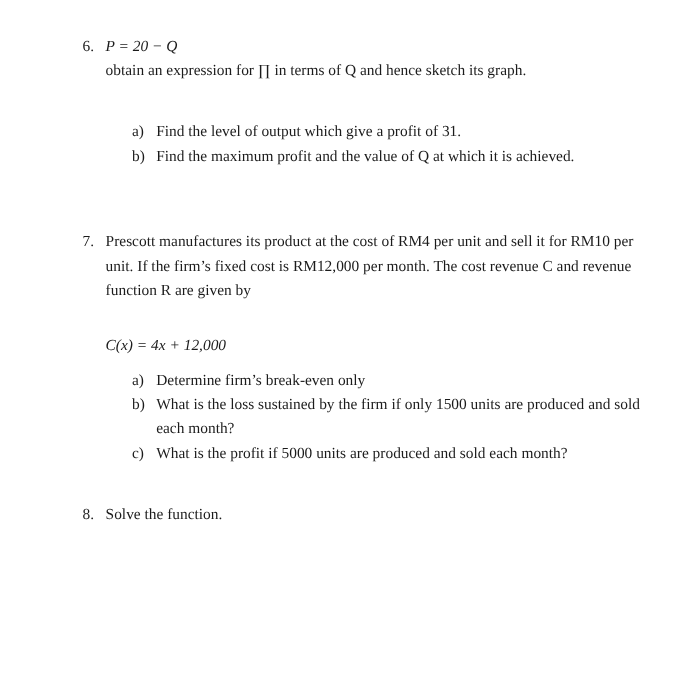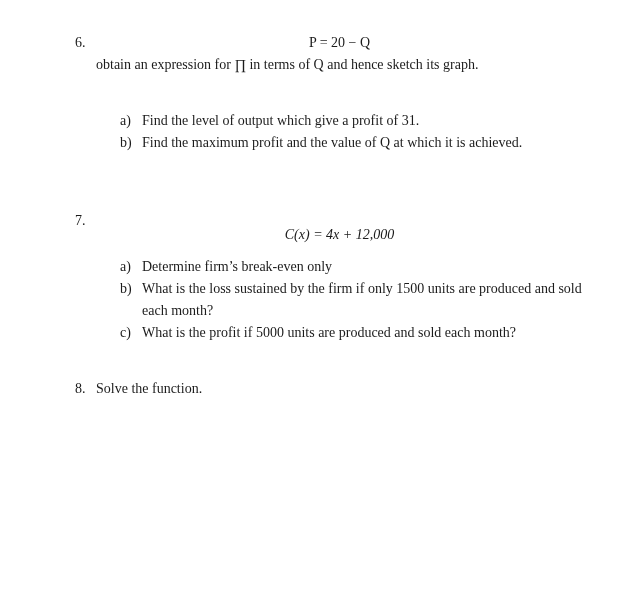--- a/index.html
+++ b/index.html
@@ -26,21 +26,22 @@
   }
   .qnum {
     flex: none;
     width: 21px;
   }
   .prob-body {
     flex: 1;
     max-width: 488px;
   }
   .equation {
-    text-align: center;
+    text-align: left;
+    font-style: italic;
   }
   .eq-block {
     text-align: center;
     font-style: italic;
   }
   .subitems {
     margin-left: 24px;
   }
   .subitem {
     display: flex;
@@ -49,21 +50,21 @@
   .sublabel {
     flex: none;
     width: 22px;
   }
   .subtext {
     flex: 1;
     font-family: Liberation Serif, serif;
   }
   .p6-subitems { margin-top: 34px; }
   .p7 { margin-top: 56px; }
-  .p7-equations { margin-top: 14px; }
+  .p7-equations { margin-top: 28px; }
   .p7-subitems { margin-top: 10px; margin-left: 24px; }
   .p8 { margin-top: 34px; }
   .p8-equations { margin-top: 0; }
 </style>
 </head>
 <body>
 
 <div class="page">
 
   <section class="problem">
@@ -80,20 +81,21 @@
           <span class="sublabel">b)</span>
           <span class="subtext">Find the maximum profit and the value of Q at which it is achieved.</span>
         </div>
       </div>
     </div>
   </section>
 
   <section class="problem p7">
     <span class="qnum">7.</span>
     <div class="prob-body">
+      <div class="line">Prescott manufactures its product at the cost of RM4 per unit and sell it for RM10 per unit. If the firm’s fixed cost is RM12,000 per month. The cost revenue C and revenue function R are given by</div>
       <div class="eq-block p7-equations">
         <div class="equation">C(x) = 4x + 12,000</div>
       </div>
       <div class="subitems p7-subitems">
         <div class="subitem">
           <span class="sublabel">a)</span>
           <span class="subtext">Determine firm’s break-even only</span>
         </div>
         <div class="subitem">
           <span class="sublabel">b)</span>

